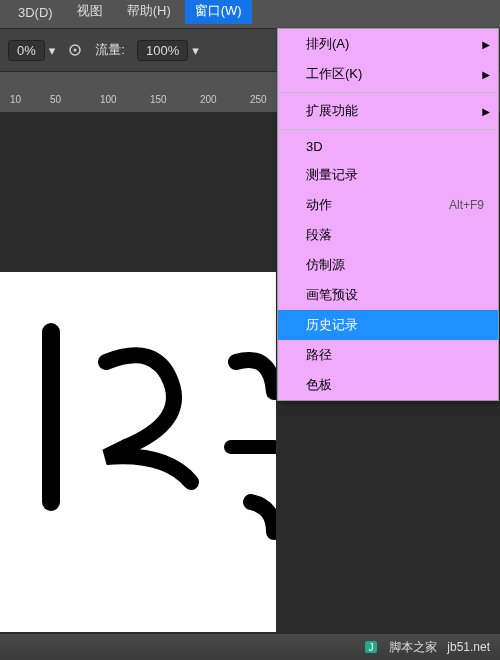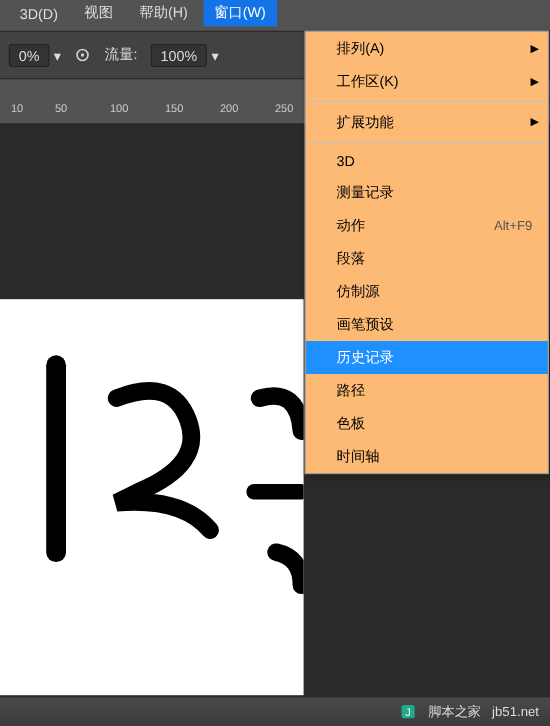--- a/index.html
+++ b/index.html
@@ -7,21 +7,21 @@
 .menubar-item{color:#ddd;padding:4px 10px;cursor:pointer}
 .menubar-item.active{background:#1473e6;color:#fff}
 .toolbar{position:absolute;top:28px;left:0;right:0;height:42px;background:#424242;border-top:1px solid #2a2a2a;border-bottom:1px solid #2a2a2a;display:flex;align-items:center;padding-left:8px;gap:12px;color:#ddd}
 .pct-box{display:inline-flex;align-items:center;gap:4px}
 .pct-val{background:#333;border:1px solid #222;padding:2px 8px;border-radius:3px;color:#ddd}
 .tiny-icon{width:16px;height:16px;display:inline-block}
 .ruler{position:absolute;top:92px;left:0;right:0;height:20px;background:#535353;color:#ccc;font-size:10px}
 .ruler span{position:absolute;top:2px}
 .canvas-area{position:absolute;top:112px;left:0;right:0;bottom:0;background:#2a2a2a}
 .canvas{position:absolute;top:160px;left:-4px;width:280px;height:360px;background:#fff}
-.dropdown{position:absolute;top:28px;left:277px;width:220px;background:#fdba74;border:1px solid #999;box-shadow:2px 2px 6px rgba(0,0,0,.4);z-index:10}
+.dropdown{position:absolute;top:28px;left:277px;width:220px;background:#f0abfc;border:1px solid #999;box-shadow:2px 2px 6px rgba(0,0,0,.4);z-index:10}
 .menu-item{display:flex;align-items:center;justify-content:space-between;padding:6px 14px 6px 28px;color:#000;cursor:pointer;position:relative}
 .menu-item.highlighted{background:#1e90ff;color:#fff}
 .menu-item .shortcut{color:#555;font-size:12px}
 .menu-item .arrow{position:absolute;right:8px;font-size:10px;color:#000}
 .menu-sep{height:1px;background:#c0c0c0;margin:3px 2px}
 .footer-bar{position:absolute;bottom:0;left:0;right:0;height:26px;background:linear-gradient(#4a4a4a,#3a3a3a);display:flex;align-items:center;justify-content:flex-end;padding-right:10px;gap:10px;color:#ddd;font-size:12px}
 .footer-bar .icon{width:16px;height:16px}
 </style>
 </head>
 <body>
@@ -108,23 +108,20 @@
     </div>
   <div class="menu-item highlighted">
       <span>历史记录</span>
     </div>
   <div class="menu-item">
       <span>路径</span>
     </div>
   <div class="menu-item">
       <span>色板</span>
     </div>
-  <div class="menu-item">
-      <span>时间轴</span>
-    </div>
 </div>
 
 <div class="footer-bar">
   <span class="icon">
     <svg viewBox="0 0 16 16">
         <rect x="2" y="2" width="12" height="12" rx="2" fill="#2a8"></rect>
         <text x="8" y="12" text-anchor="middle" font-size="10" fill="#fff">J</text>
       </svg>
   </span>
   <span>脚本之家</span>

